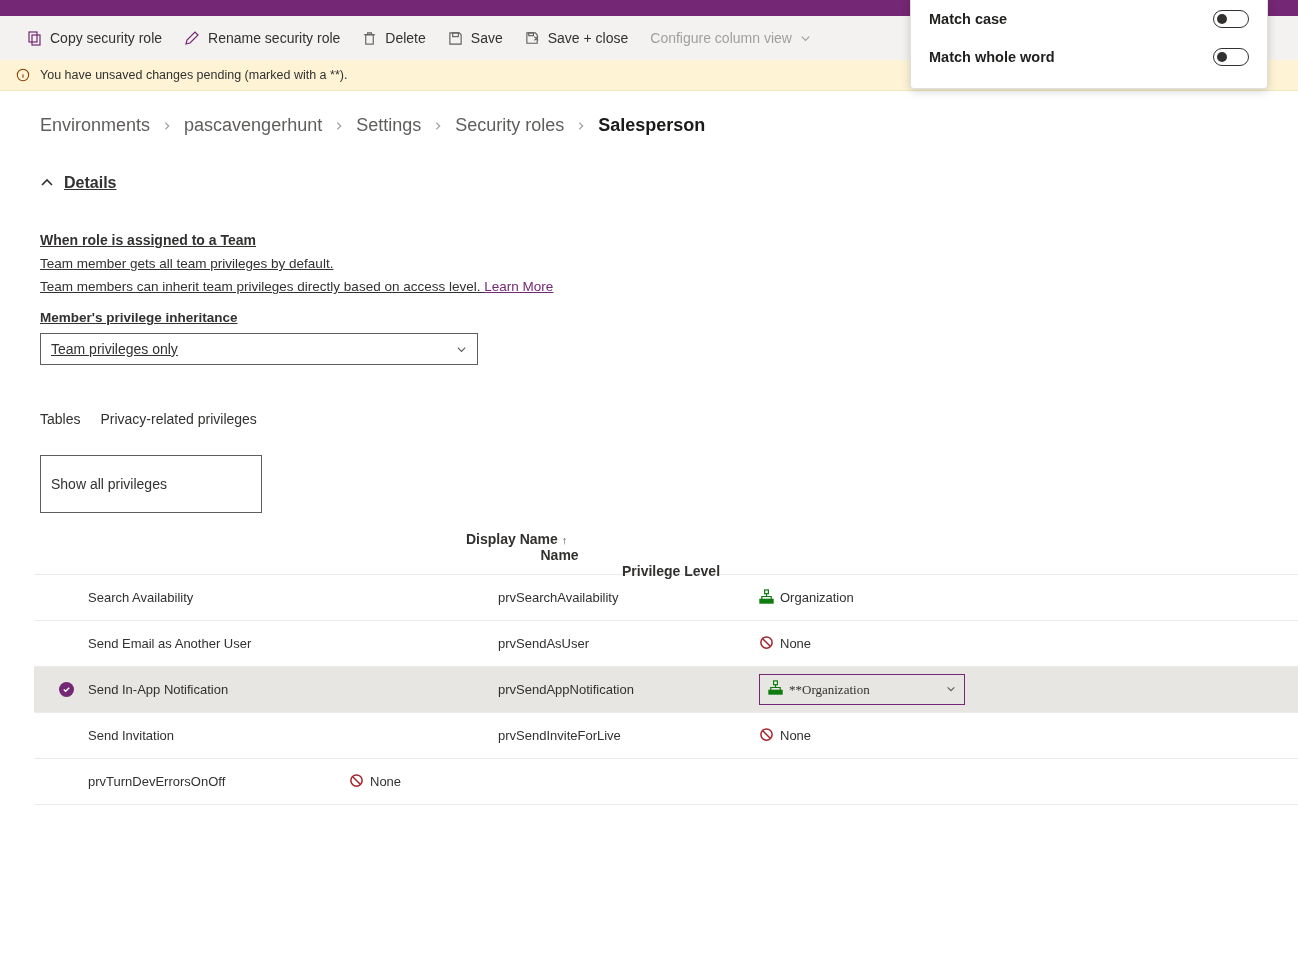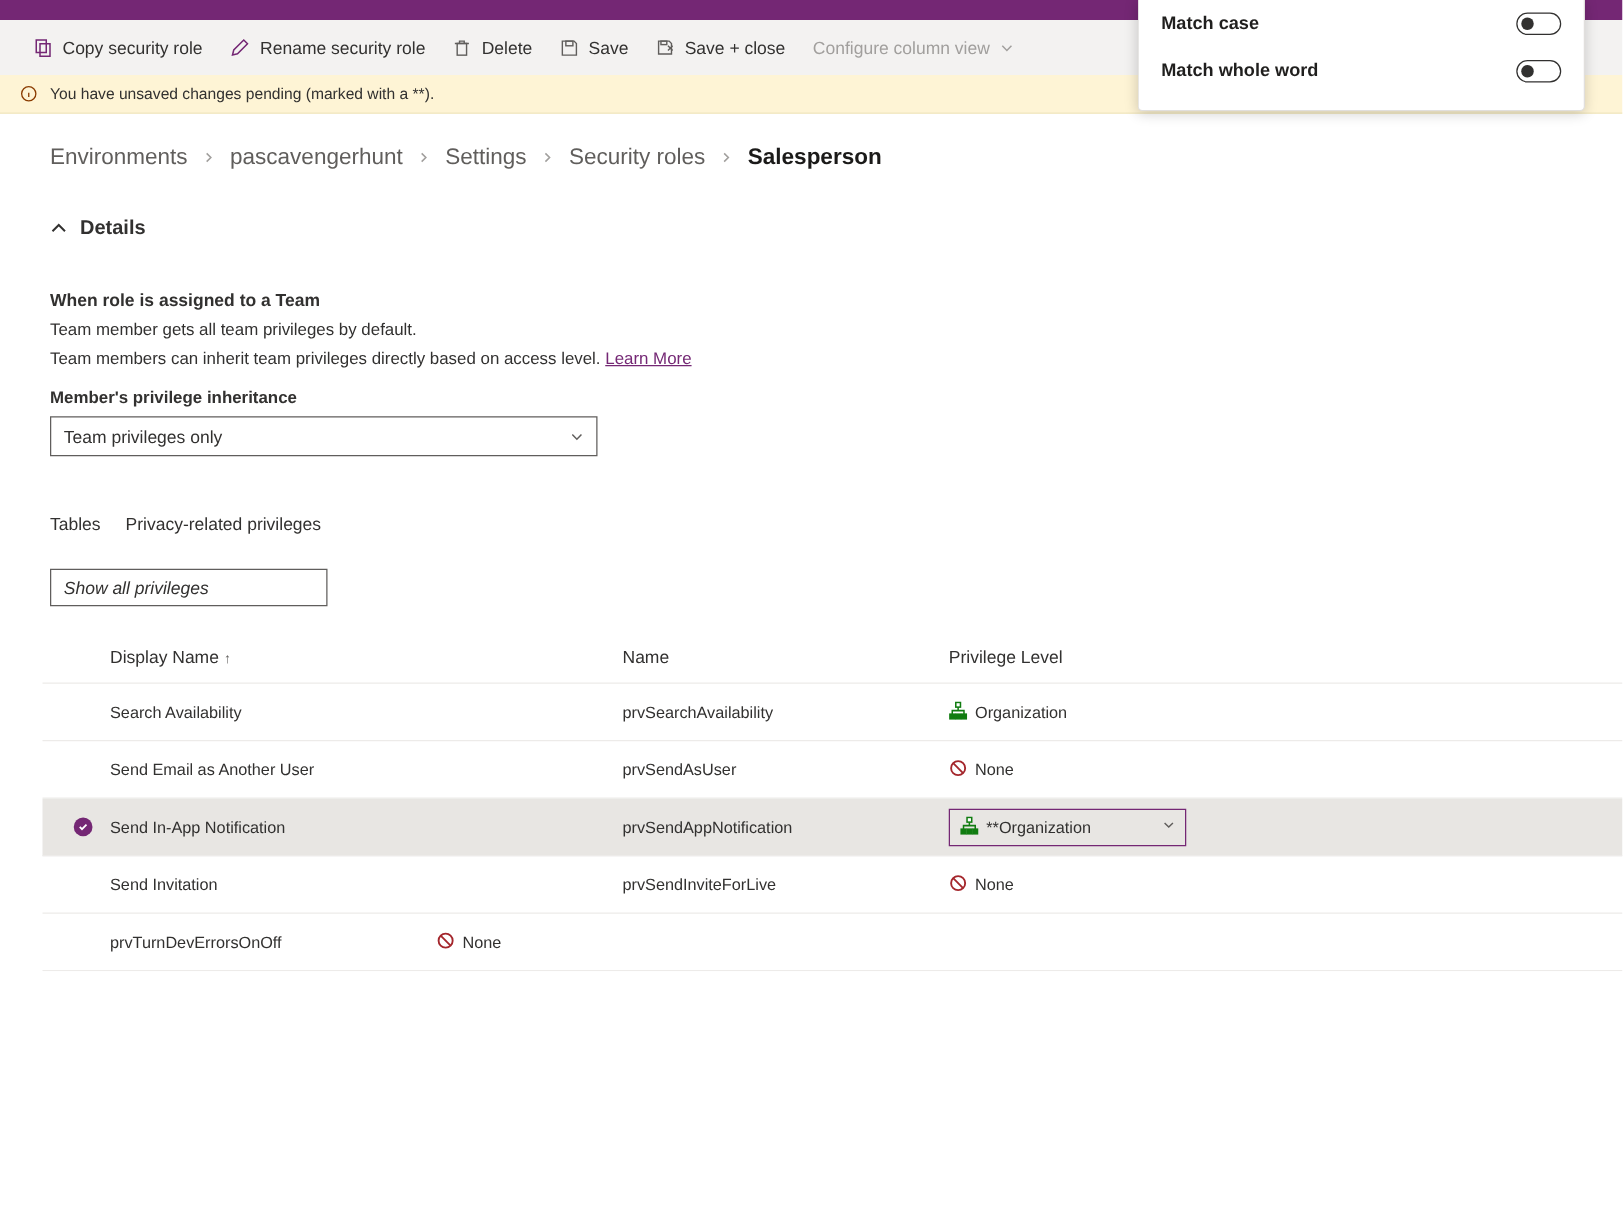--- a/index.html
+++ b/index.html
@@ -98,20 +98,21 @@
       text-decoration: none;
       cursor: pointer;
     }
     .breadcrumbs .current {
       color: #1b1a19;
       font-weight: 600;
     }
     .chev { color: #a19f9d; font-size: 13px; }
     .details-section {
       padding: 10px 40px 0 40px;
+      text-decoration: underline;
     }
     .details-header {
       display: flex;
       align-items: center;
       gap: 10px;
       font-weight: 700;
       font-size: 16px;
       padding: 18px 0;
       cursor: pointer;
     }
@@ -155,44 +156,44 @@
       cursor: pointer;
       border-bottom: 2px solid transparent;
     }
     .tab.active {
       font-weight: 600;
       border-bottom-color: #742774;
     }
     .filter-select {
       margin: 16px 40px 0 40px;
       width: 222px;
-      padding: 6px 10px;
+      padding: 20px 10px;
       border: 1px solid #605e5c;
       font-size: 14px;
       display: flex;
       justify-content: space-between;
       align-items: center;
       cursor: pointer;
-      font-style: italic;
     }
     .table {
       margin-top: 18px;
       width: calc(100% - 34px);
       margin-left: 34px;
     }
     .table-header, .table-row {
       display: flex;
       align-items: center;
       border-bottom: 1px solid #edebe9;
       padding: 0 0 0 10px;
     }
     .table-header {
-      font-weight: 400;
+      font-weight: 700;
       font-size: 14px;
       height: 44px;
+      flex-direction: column;
     }
     .table-row {
       height: 46px;
       font-size: 13px;
       color: #323130;
     }
     .table-row.selected {
       background: #e8e6e3;
     }
     .col-check { width: 44px; display:flex; justify-content:center;}
@@ -200,25 +201,26 @@
     .col-name { width: 261px; }
     .col-priv { flex: 1; }
     .sort-icon { font-size: 11px; margin-left: 4px; color:#605e5c;}
     .priv-cell { display: flex; align-items: center; gap: 6px; }
     .priv-dropdown {
       border: 1.5px solid #742774;
       padding: 5px 8px;
       display: inline-flex;
       align-items: center;
       gap: 6px;
-      width: 190px;
+      width: 206px;
       justify-content: flex-start;
       cursor: pointer;
       font-size: 13px;
       position: relative;
+      font-family: Liberation Serif, serif;
     }
     .priv-dropdown .dd-chev { margin-left: auto; color: #605e5c; font-size:11px;}
     .check-circle {
       width: 15px;
       height: 15px;
       border-radius: 50%;
       background: #742774;
       display: inline-flex;
       align-items: center;
       justify-content: center;

